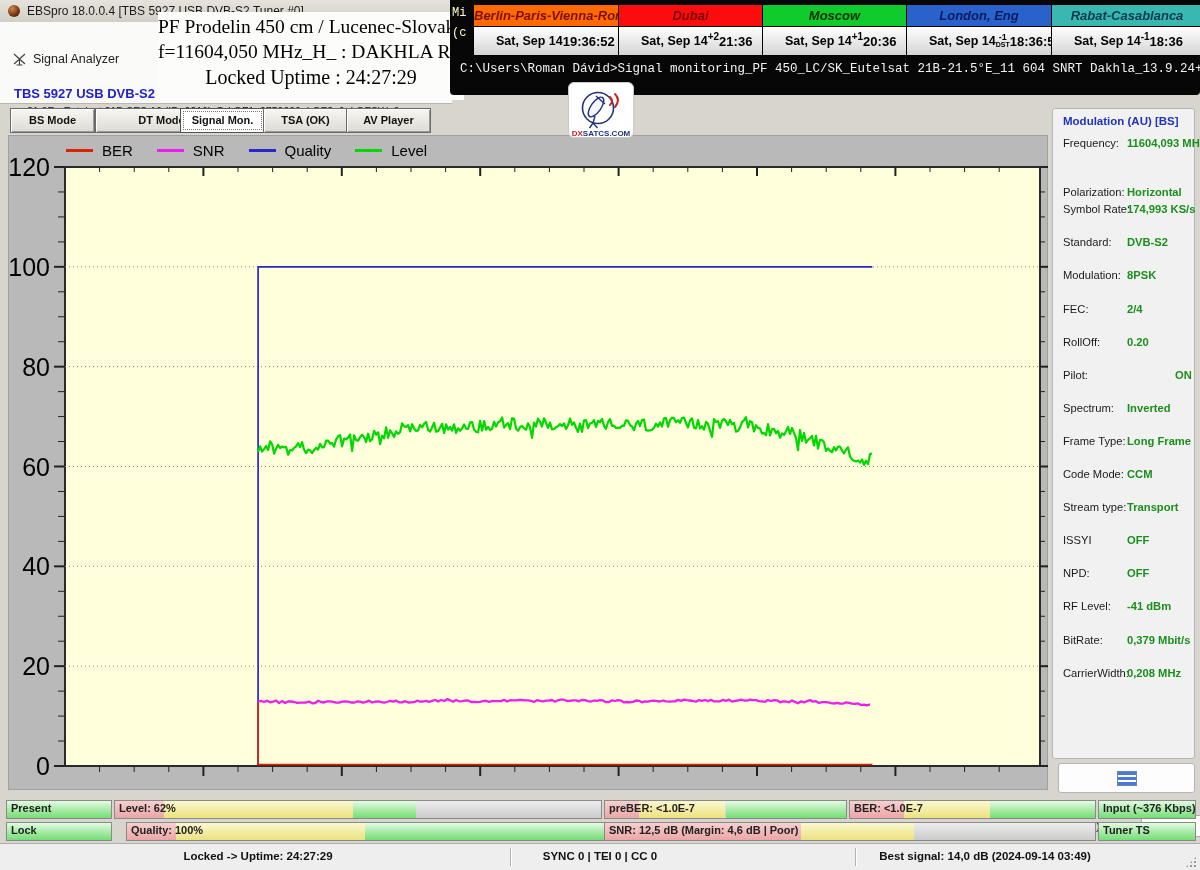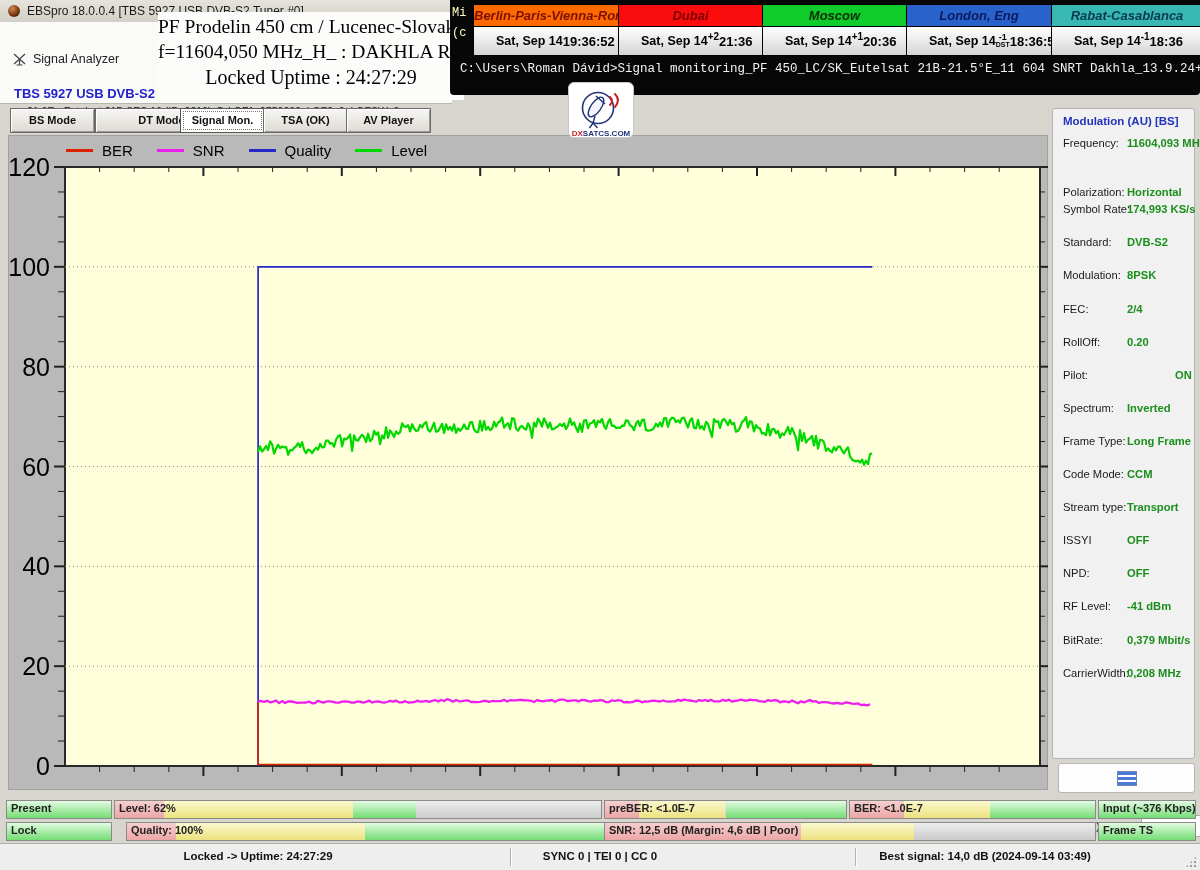--- a/index.html
+++ b/index.html
@@ -458,21 +458,21 @@
       <span class="bar-label">Quality: 100%</span>
     </div>
     <div class="bar" style="left: 604px; top: 822px; width: 490px;">
       <span class="seg seg-pink" style="left: 0%; width: 40%;"></span>
       <span class="seg seg-yellow" style="left: 40%; width: 23%;"></span>
       <span class="seg seg-gray" style="left: 63%; width: 37%;"></span>
       <span class="bar-label">SNR: 12,5 dB (Margin: 4,6 dB | Poor)</span>
     </div>
     <div class="bar" style="left: 1098px; top: 822px; width: 96px;">
       <span class="seg seg-green" style="left: 0%; width: 100%;"></span>
-      <span class="bar-label">Frame TS</span>
+      <span class="bar-label">Tuner TS</span>
     </div>
   </div>
 
 <div class="abs bottombar">
   <span class="bb-text" style="left:258px">Locked -&gt; Uptime: 24:27:29</span>
   <span class="bb-text" style="left:600px">SYNC 0 | TEI 0 | CC 0</span>
   <span class="bb-text" style="left:985px">Best signal: 14,0 dB (2024-09-14 03:49)</span>
   <span class="bb-sep" style="left:510px"></span>
   <span class="bb-sep" style="left:855px"></span>
   <span class="grip"></span>

